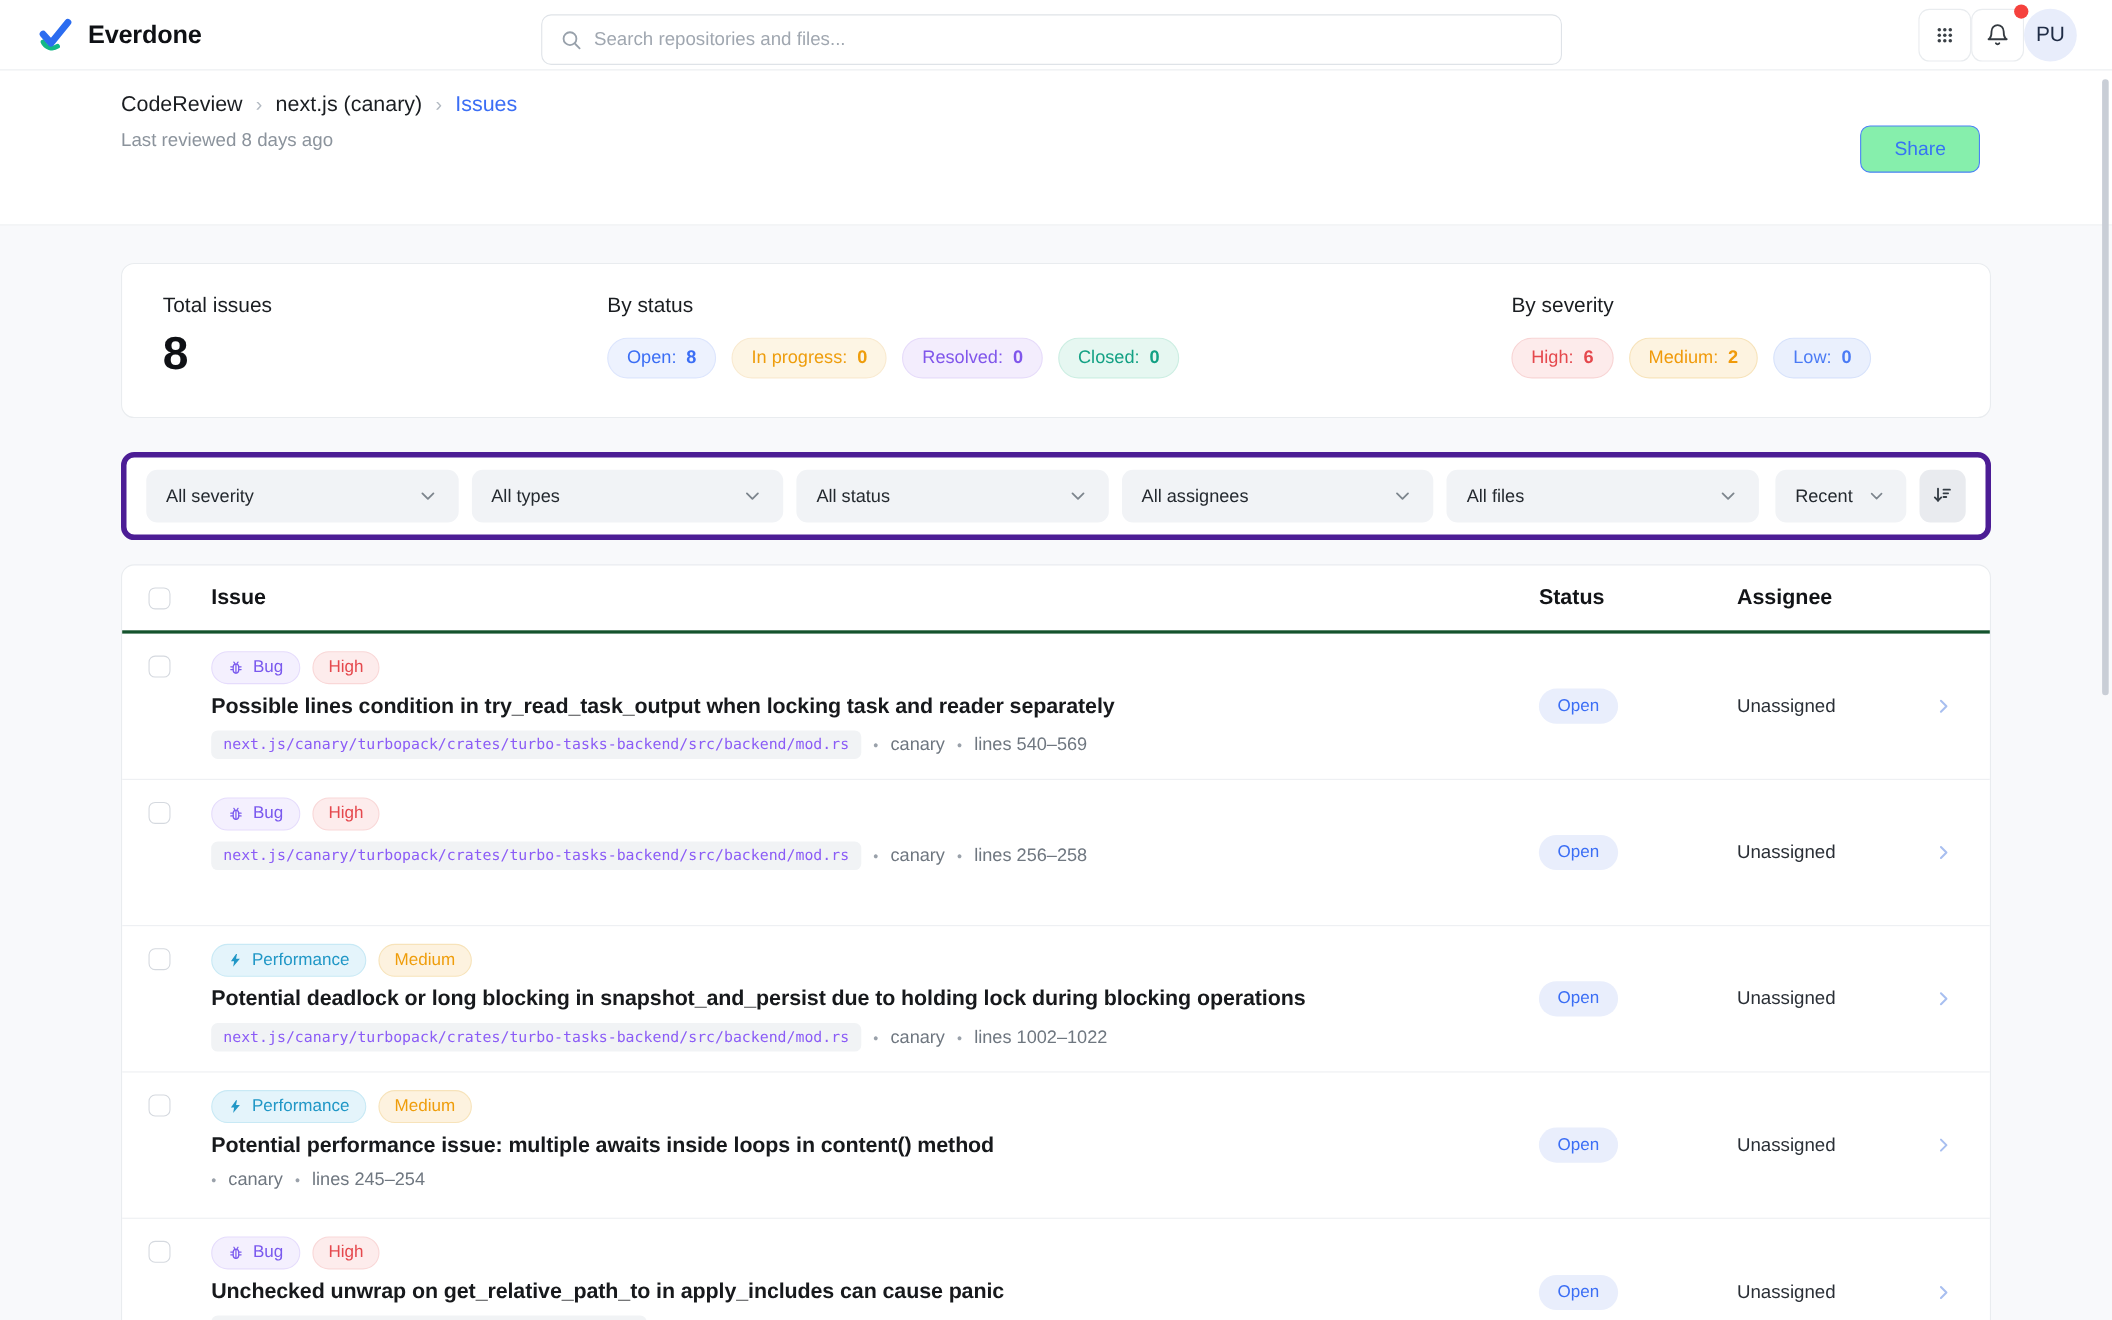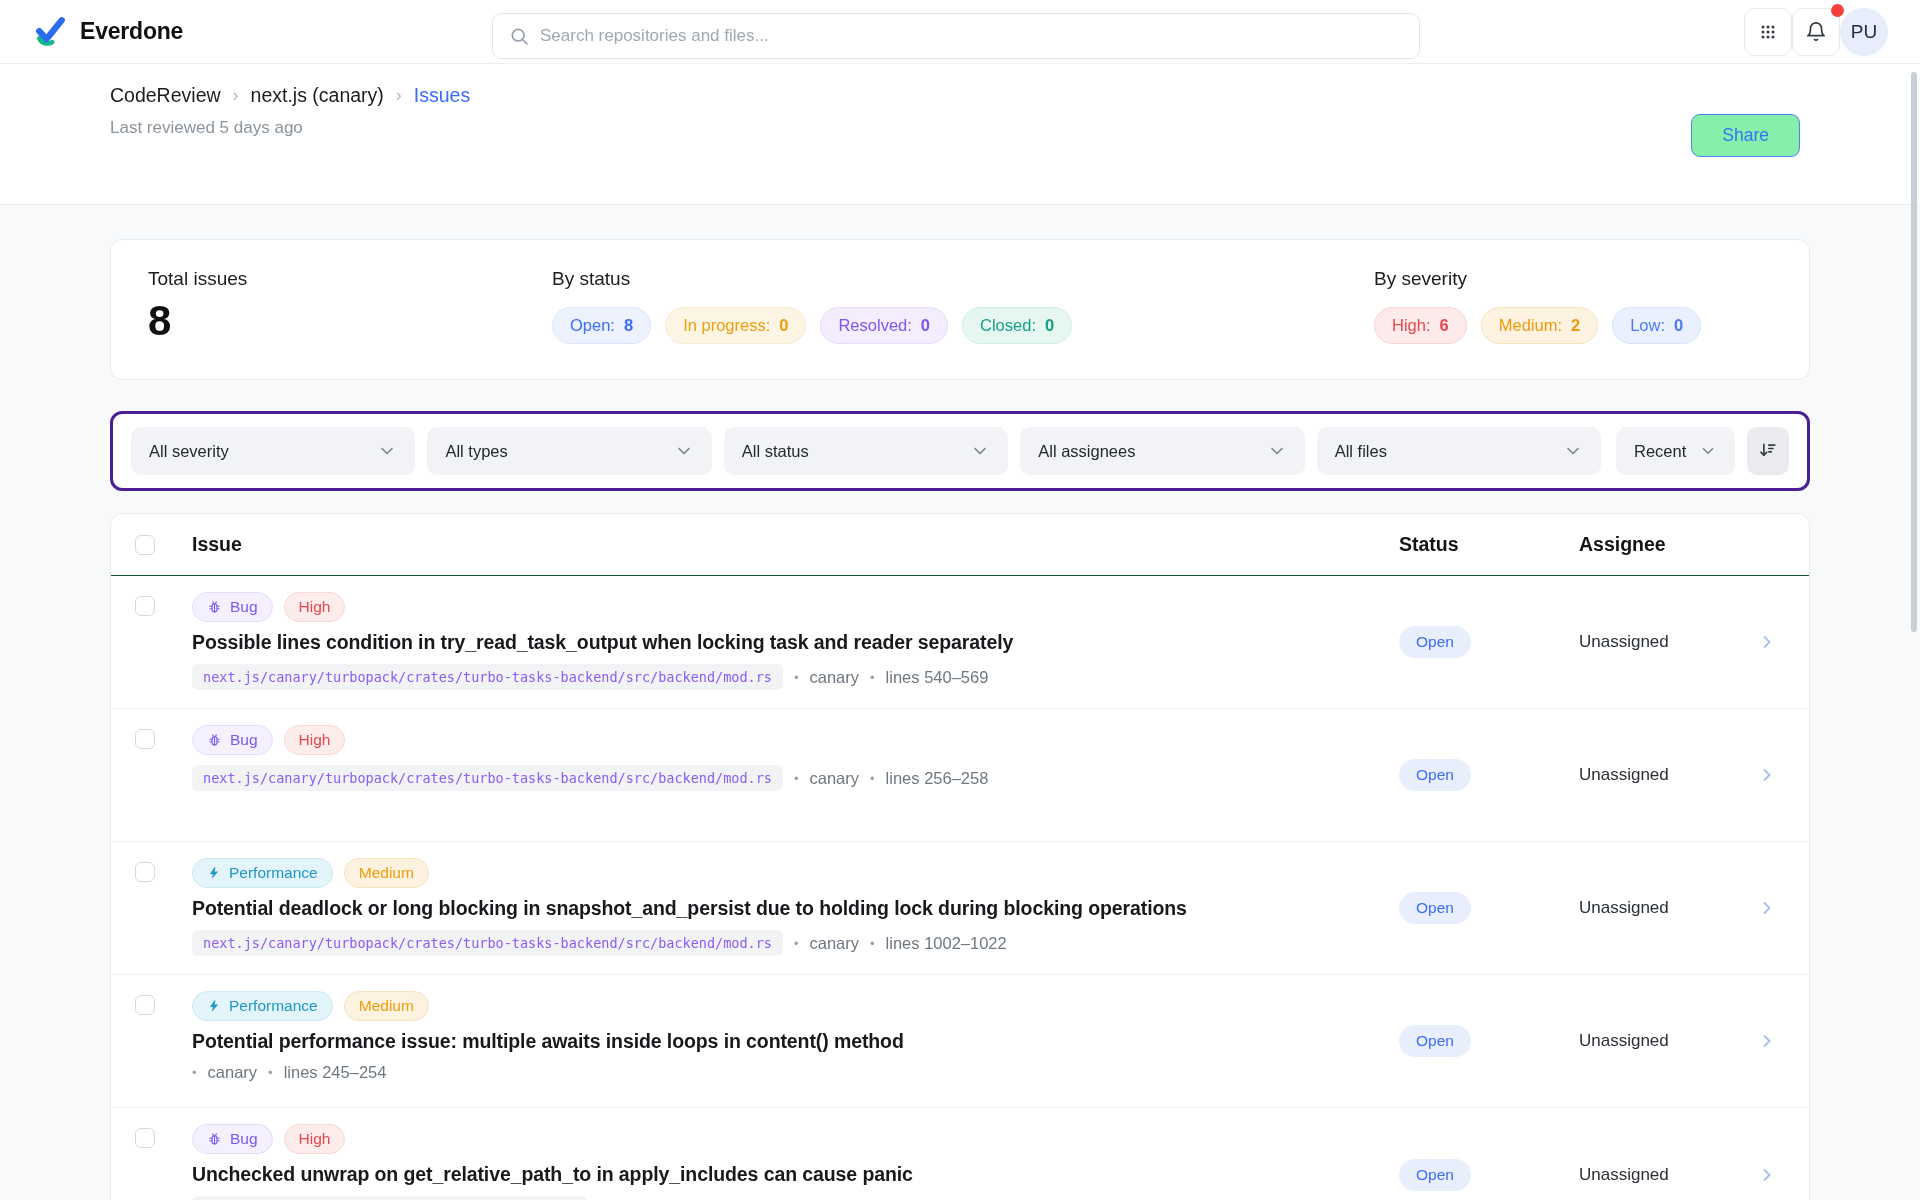--- a/index.html
+++ b/index.html
@@ -41,29 +41,29 @@
   .pill .pv { font-weight:700; }
   .p-open     { background:#edf2fe; color:#3b6ef5; border-color:#dce5fd; }
   .p-progress { background:#fdf5e4; color:#ee9d0c; border-color:#f9ead0; }
   .p-resolved { background:#f3edfd; color:#8056eb; border-color:#e6dbfa; }
   .p-closed   { background:#e6f7f1; color:#13a184; border-color:#cceee2; }
   .p-high     { background:#fdebeb; color:#e5484d; border-color:#f8d4d4; }
   .p-medium   { background:#fdf3e0; color:#f09a0a; border-color:#f7e3ba; }
   .p-low      { background:#eaf0fd; color:#4b7bf5; border-color:#d7e2fb; }
 
   
-  .filter-card { margin-top:31px; background:#fff; border:3px solid #4c1d95; border-radius:12px; height:80px; padding:15px 18px; display:flex; gap:12px; align-items:center; }
+  .filter-card { margin-top:31px; background:#fff; border:5px solid #4c1d95; border-radius:12px; height:80px; padding:15px 18px; display:flex; gap:12px; align-items:center; }
   .dd { flex:1; background:#f1f3f6; border-radius:10px; height:48px; padding:0 18px; display:flex; align-items:center; justify-content:space-between; font-size:16.5px; color:#24292f; cursor:pointer; }
   .dd-recent { flex:0 0 119px; margin-left:3px; }
   .sort-btn { flex:0 0 42px; height:48px; background:#e9ebef; border:none; border-radius:10px; display:flex; align-items:center; justify-content:center; cursor:pointer; }
 
   
   .table-card { margin-top:22px; background:#fff; border:1px solid #e9ecef; border-radius:12px; min-height:760px; overflow:hidden; }
   .t-grid { display:grid; grid-template-columns:81px 1fr 180px 178px 52px; align-items:center; }
-  .t-head { height:62px; border-bottom:1px solid #14532d; }
+  .t-head { height:62px; border-bottom:3px solid #14532d; }
   .t-head .t-col { font-size:19.5px; font-weight:700; color:#121417; }
   .cb-cell { padding-left:24px; align-self:center; }
   .checkbox { display:block; width:20px; height:20px; border:1.5px solid #d5d9df; border-radius:6px; background:#fff; cursor:pointer; }
   .t-row { height:133px; border-bottom:1px solid #edeff2; cursor:pointer; }
   .t-row:last-child { border-bottom:none; }
   .t-row .cb-cell { align-self:start; padding-top:20px; }
   .row-main { padding:16px 20px 0 0; align-self:start; }
   .badges { display:flex; gap:11px; align-items:center; }
   .tag { display:inline-flex; align-items:center; gap:8px; height:30px; padding:0 14px; border-radius:999px; font-size:15.5px; font-weight:500; border:1px solid transparent; }
   .tag-bug  { background:#f4f0fe; color:#7a59ee; border-color:#e5dcfc; }
@@ -138,21 +138,21 @@
 </header>
 
 <section class="crumb-section">
   <div class="crumbs">
     <span class="crumb">CodeReview</span>
     <span class="crumb-sep">›</span>
     <span class="crumb">next.js (canary)</span>
     <span class="crumb-sep">›</span>
     <span class="crumb-current">Issues</span>
   </div>
-  <div class="last-reviewed">Last reviewed 5 days ago</div>
+  <div class="last-reviewed">Last reviewed 8 days ago</div>
   <button class="share-btn">Share</button>
 </section>
 
 <main class="content">
 
   <section class="summary-card">
     <div class="sum-total">
       <div class="sum-label">Total issues</div>
       <div class="total-value">8</div>
     </div>

